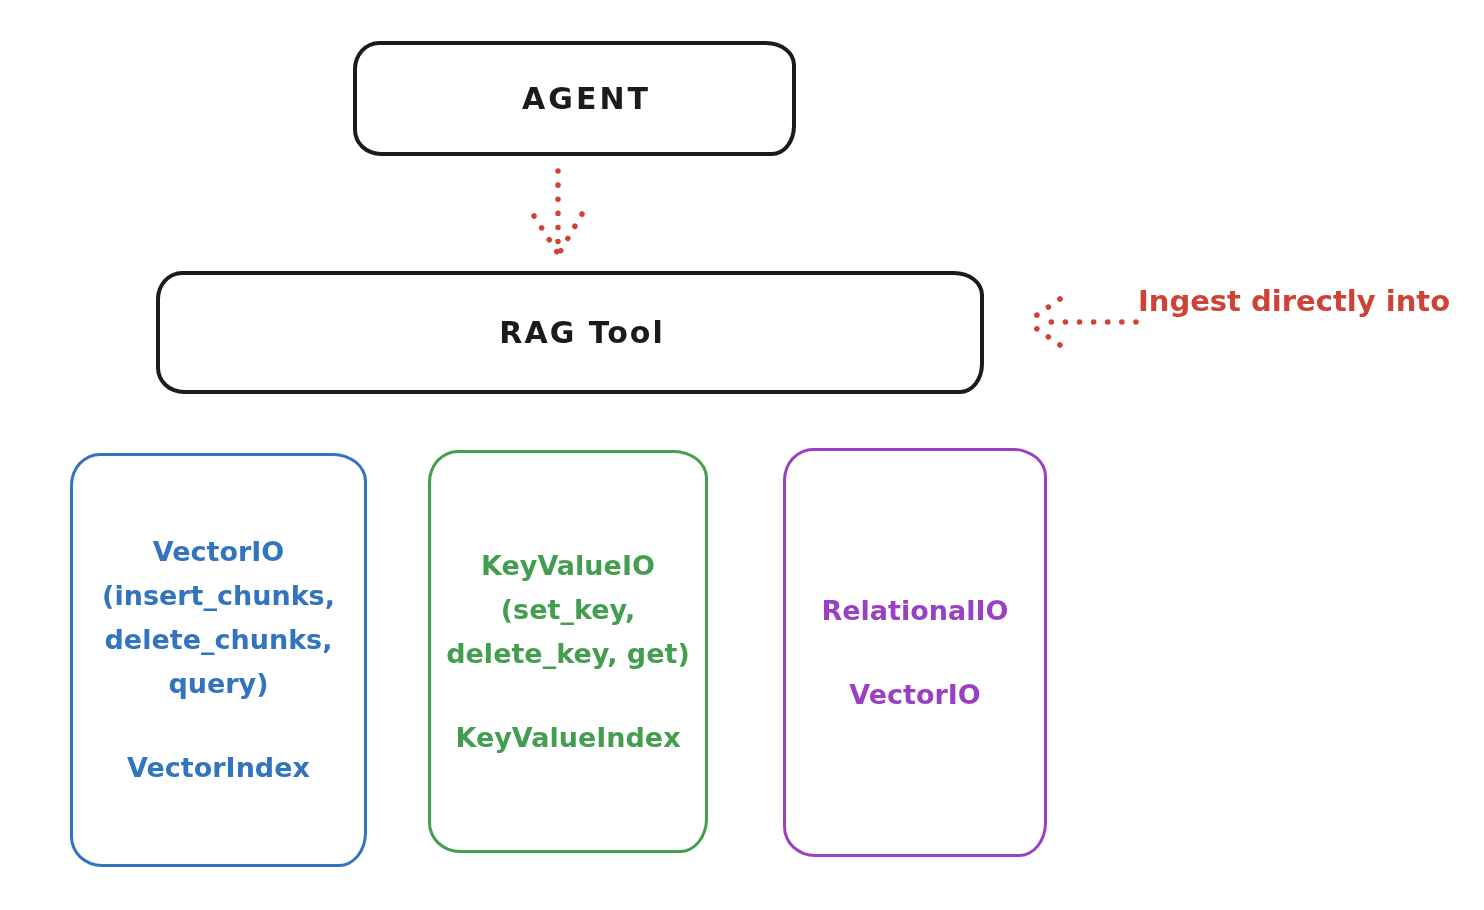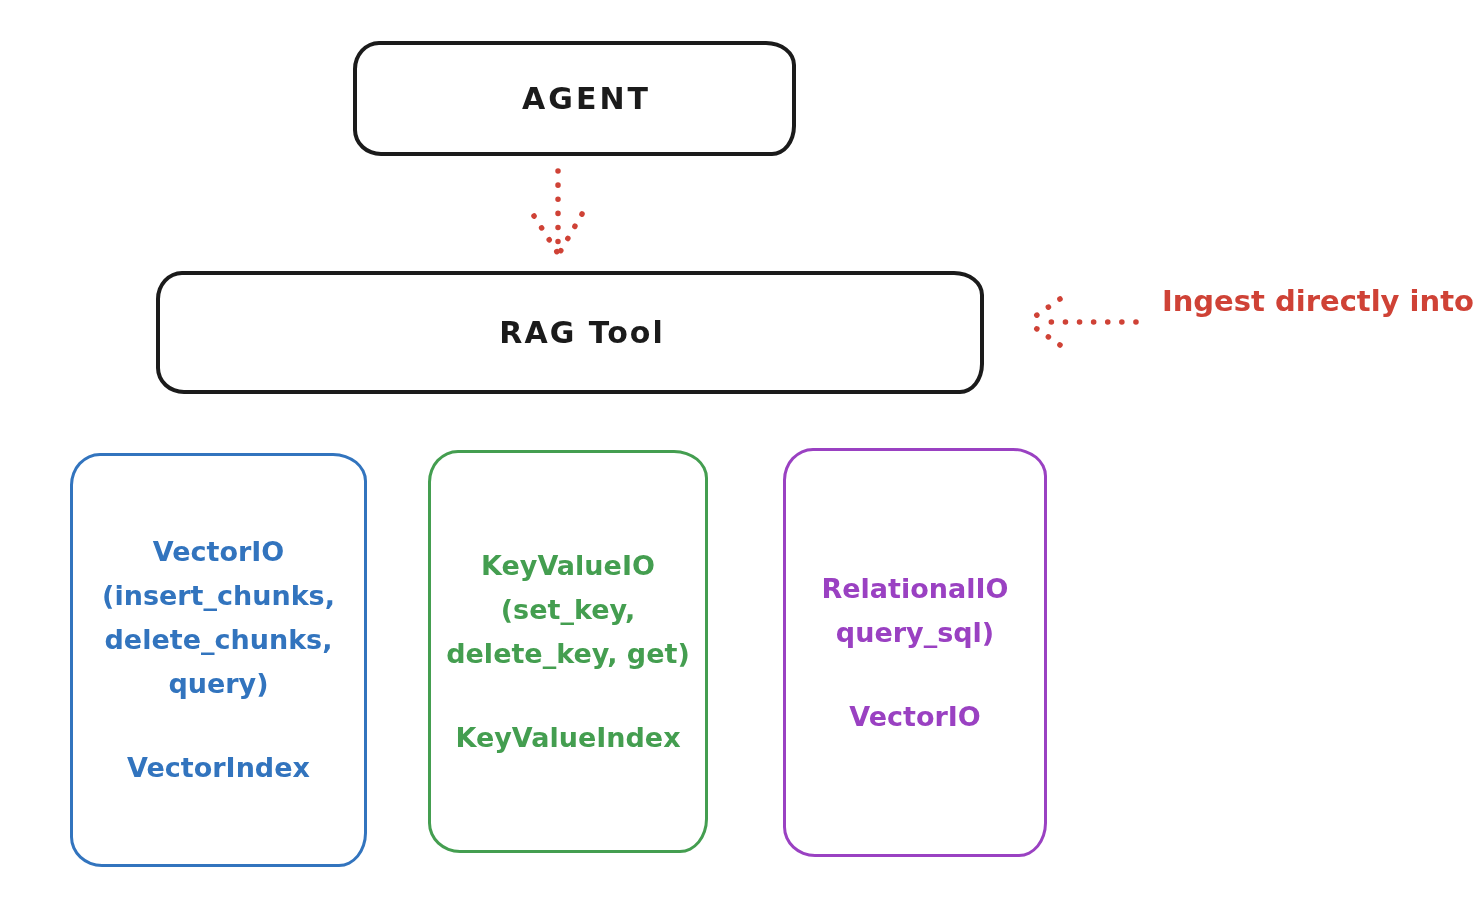--- a/index.html
+++ b/index.html
@@ -51,21 +51,21 @@
     stroke: var(--red);
     stroke-width: 5.5;
     stroke-linecap: round;
     stroke-dasharray: 0.1 14;
   }
 
   #ingest-annotation {
     position: absolute; left: 1138px; top: 281px; width: 336px;
     color: var(--red);
     font-size: 29px; font-weight: 700; line-height: 41px;
-    text-align: right;
+    text-align: left;
   }
 </style>
 </head>
 <body>
 
 <div class="canvas">
 
   <div id="agent-box" class="hand-box black-box">
     <span>AGENT</span>
   </div>
@@ -105,18 +105,17 @@
     <div>VectorIO</div>
     <div>(insert_chunks,</div>
     <div>delete_chunks,</div>
     <div>query)</div>
     <div class="line-gap"></div>
     <div>VectorIndex</div>
   </div>
 
   <div id="relational-box" class="hand-box io-box">
     <div>RelationalIO</div>
-    <div>query_sql)</div>
     <div class="line-gap"></div>
     <div>VectorIO</div>
   </div>
 
 </div>
 
 </body></html>

